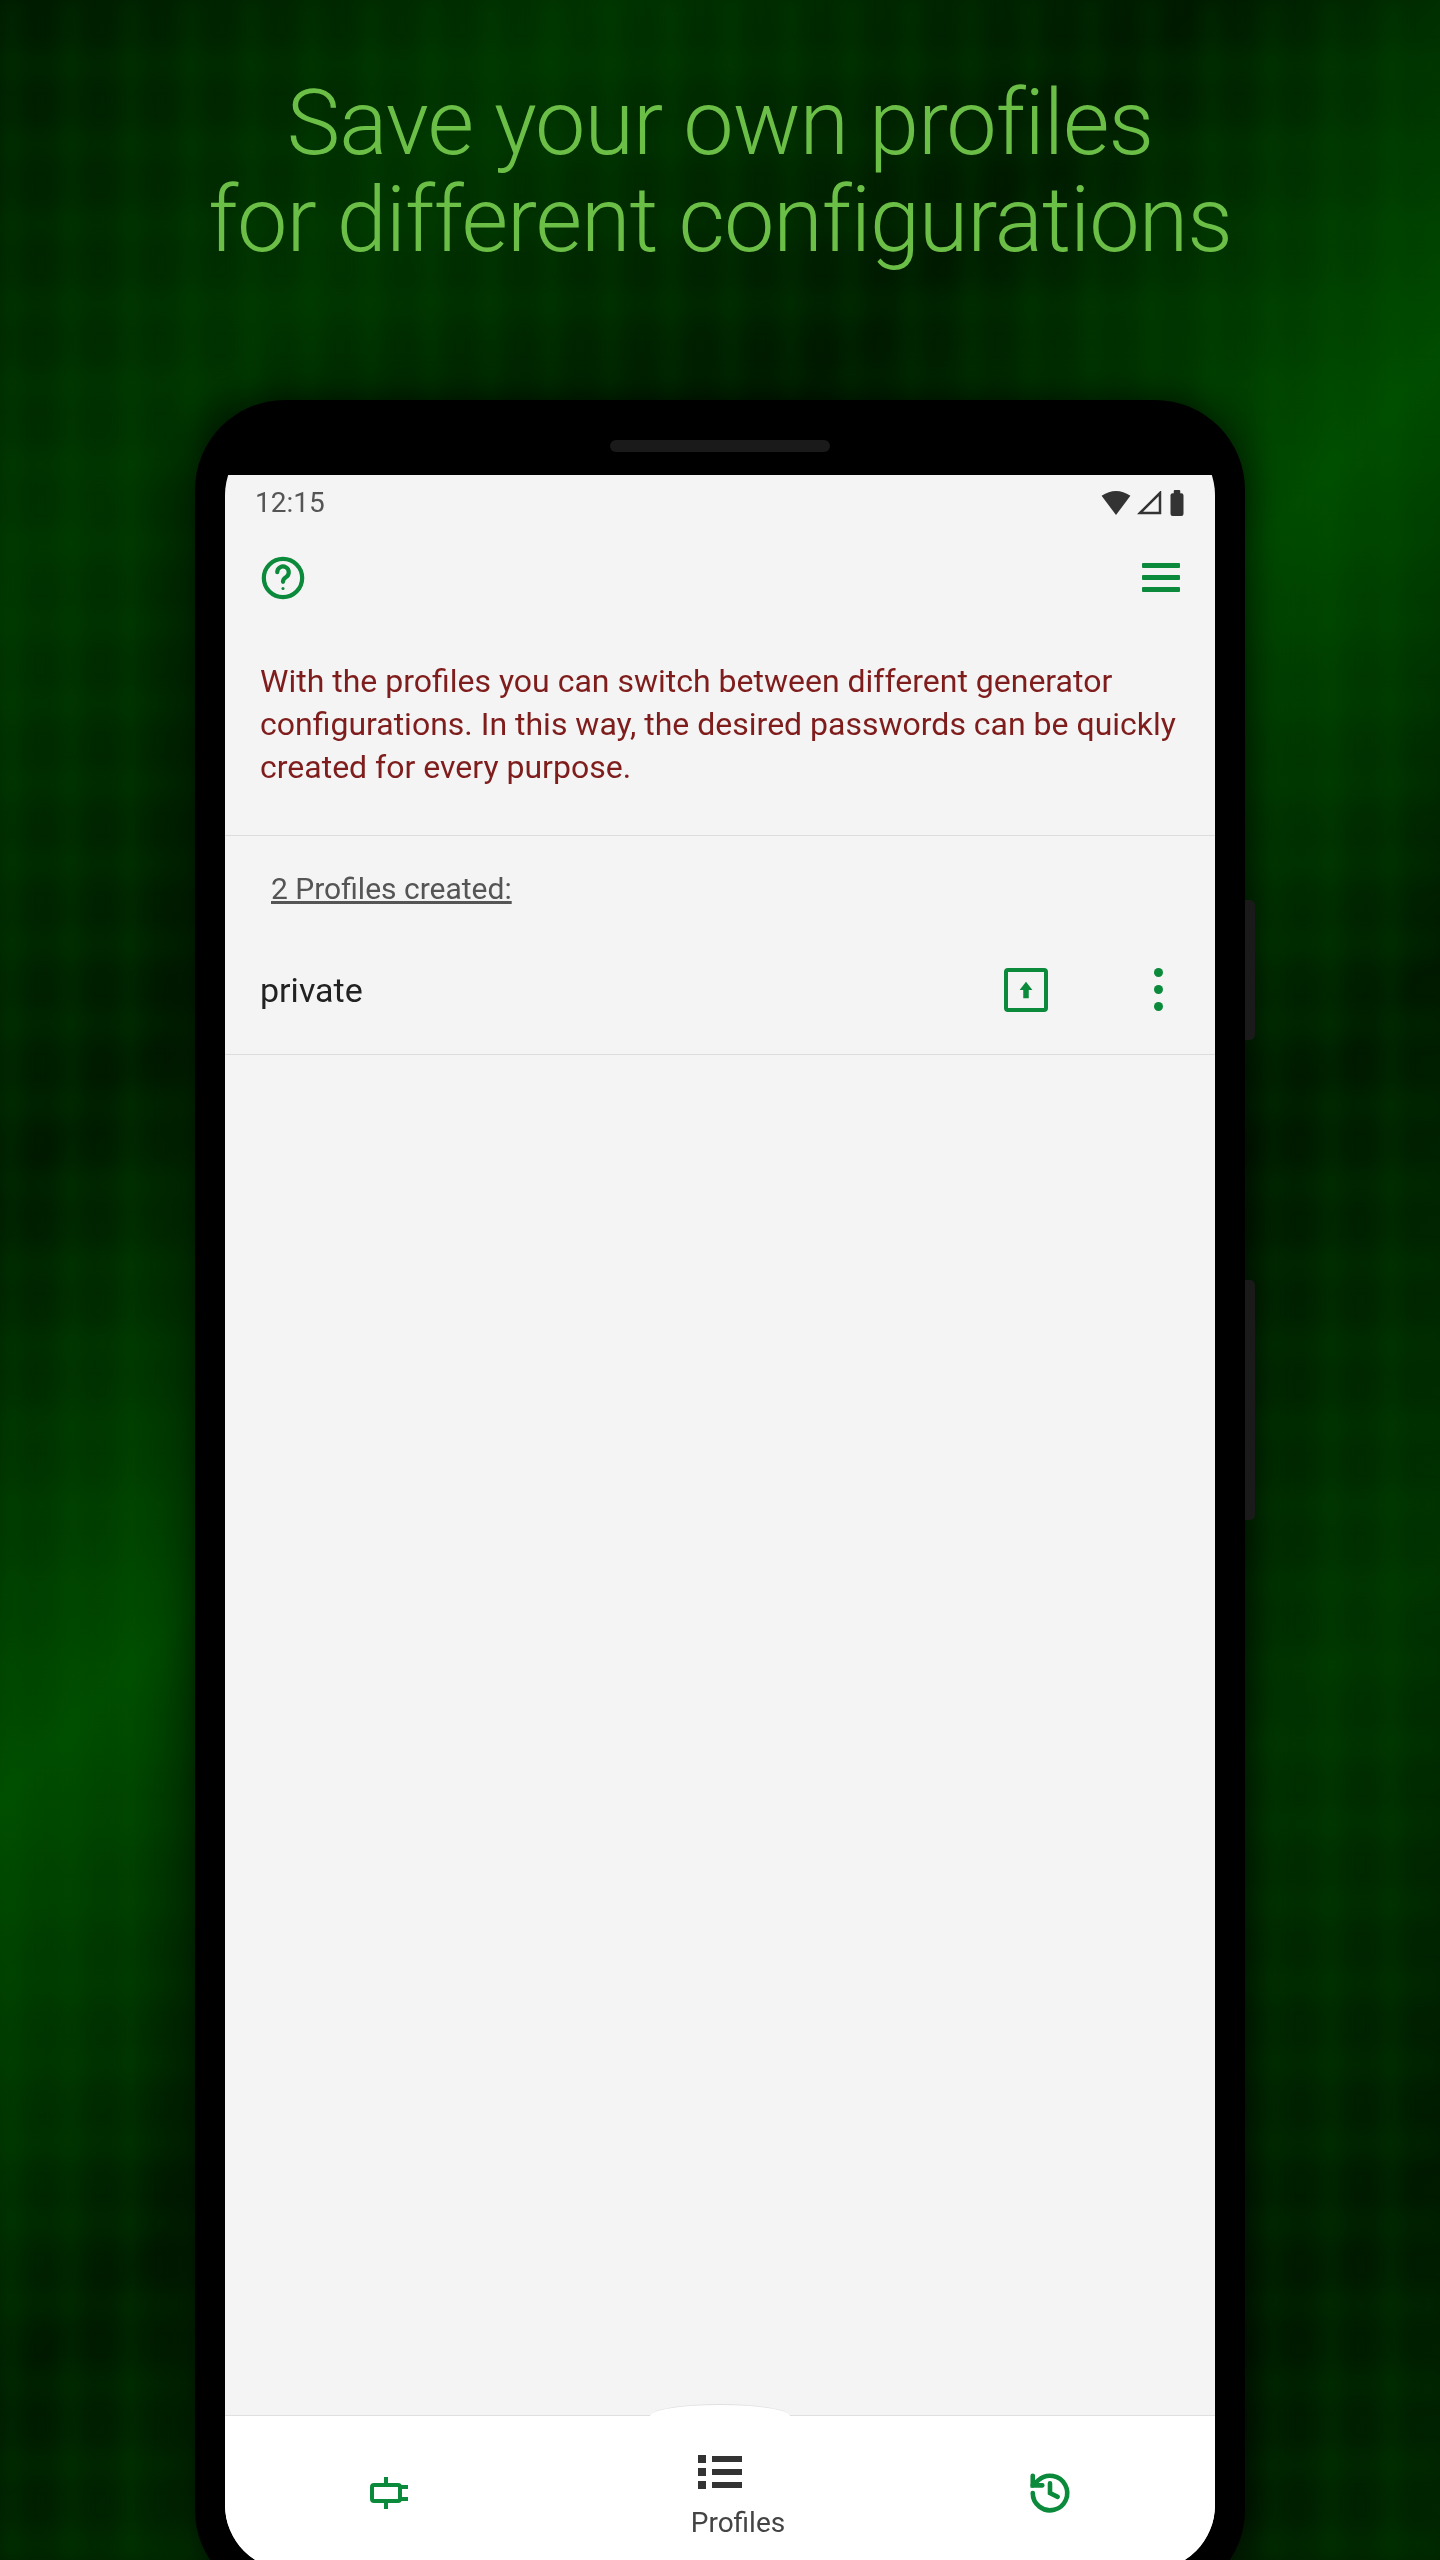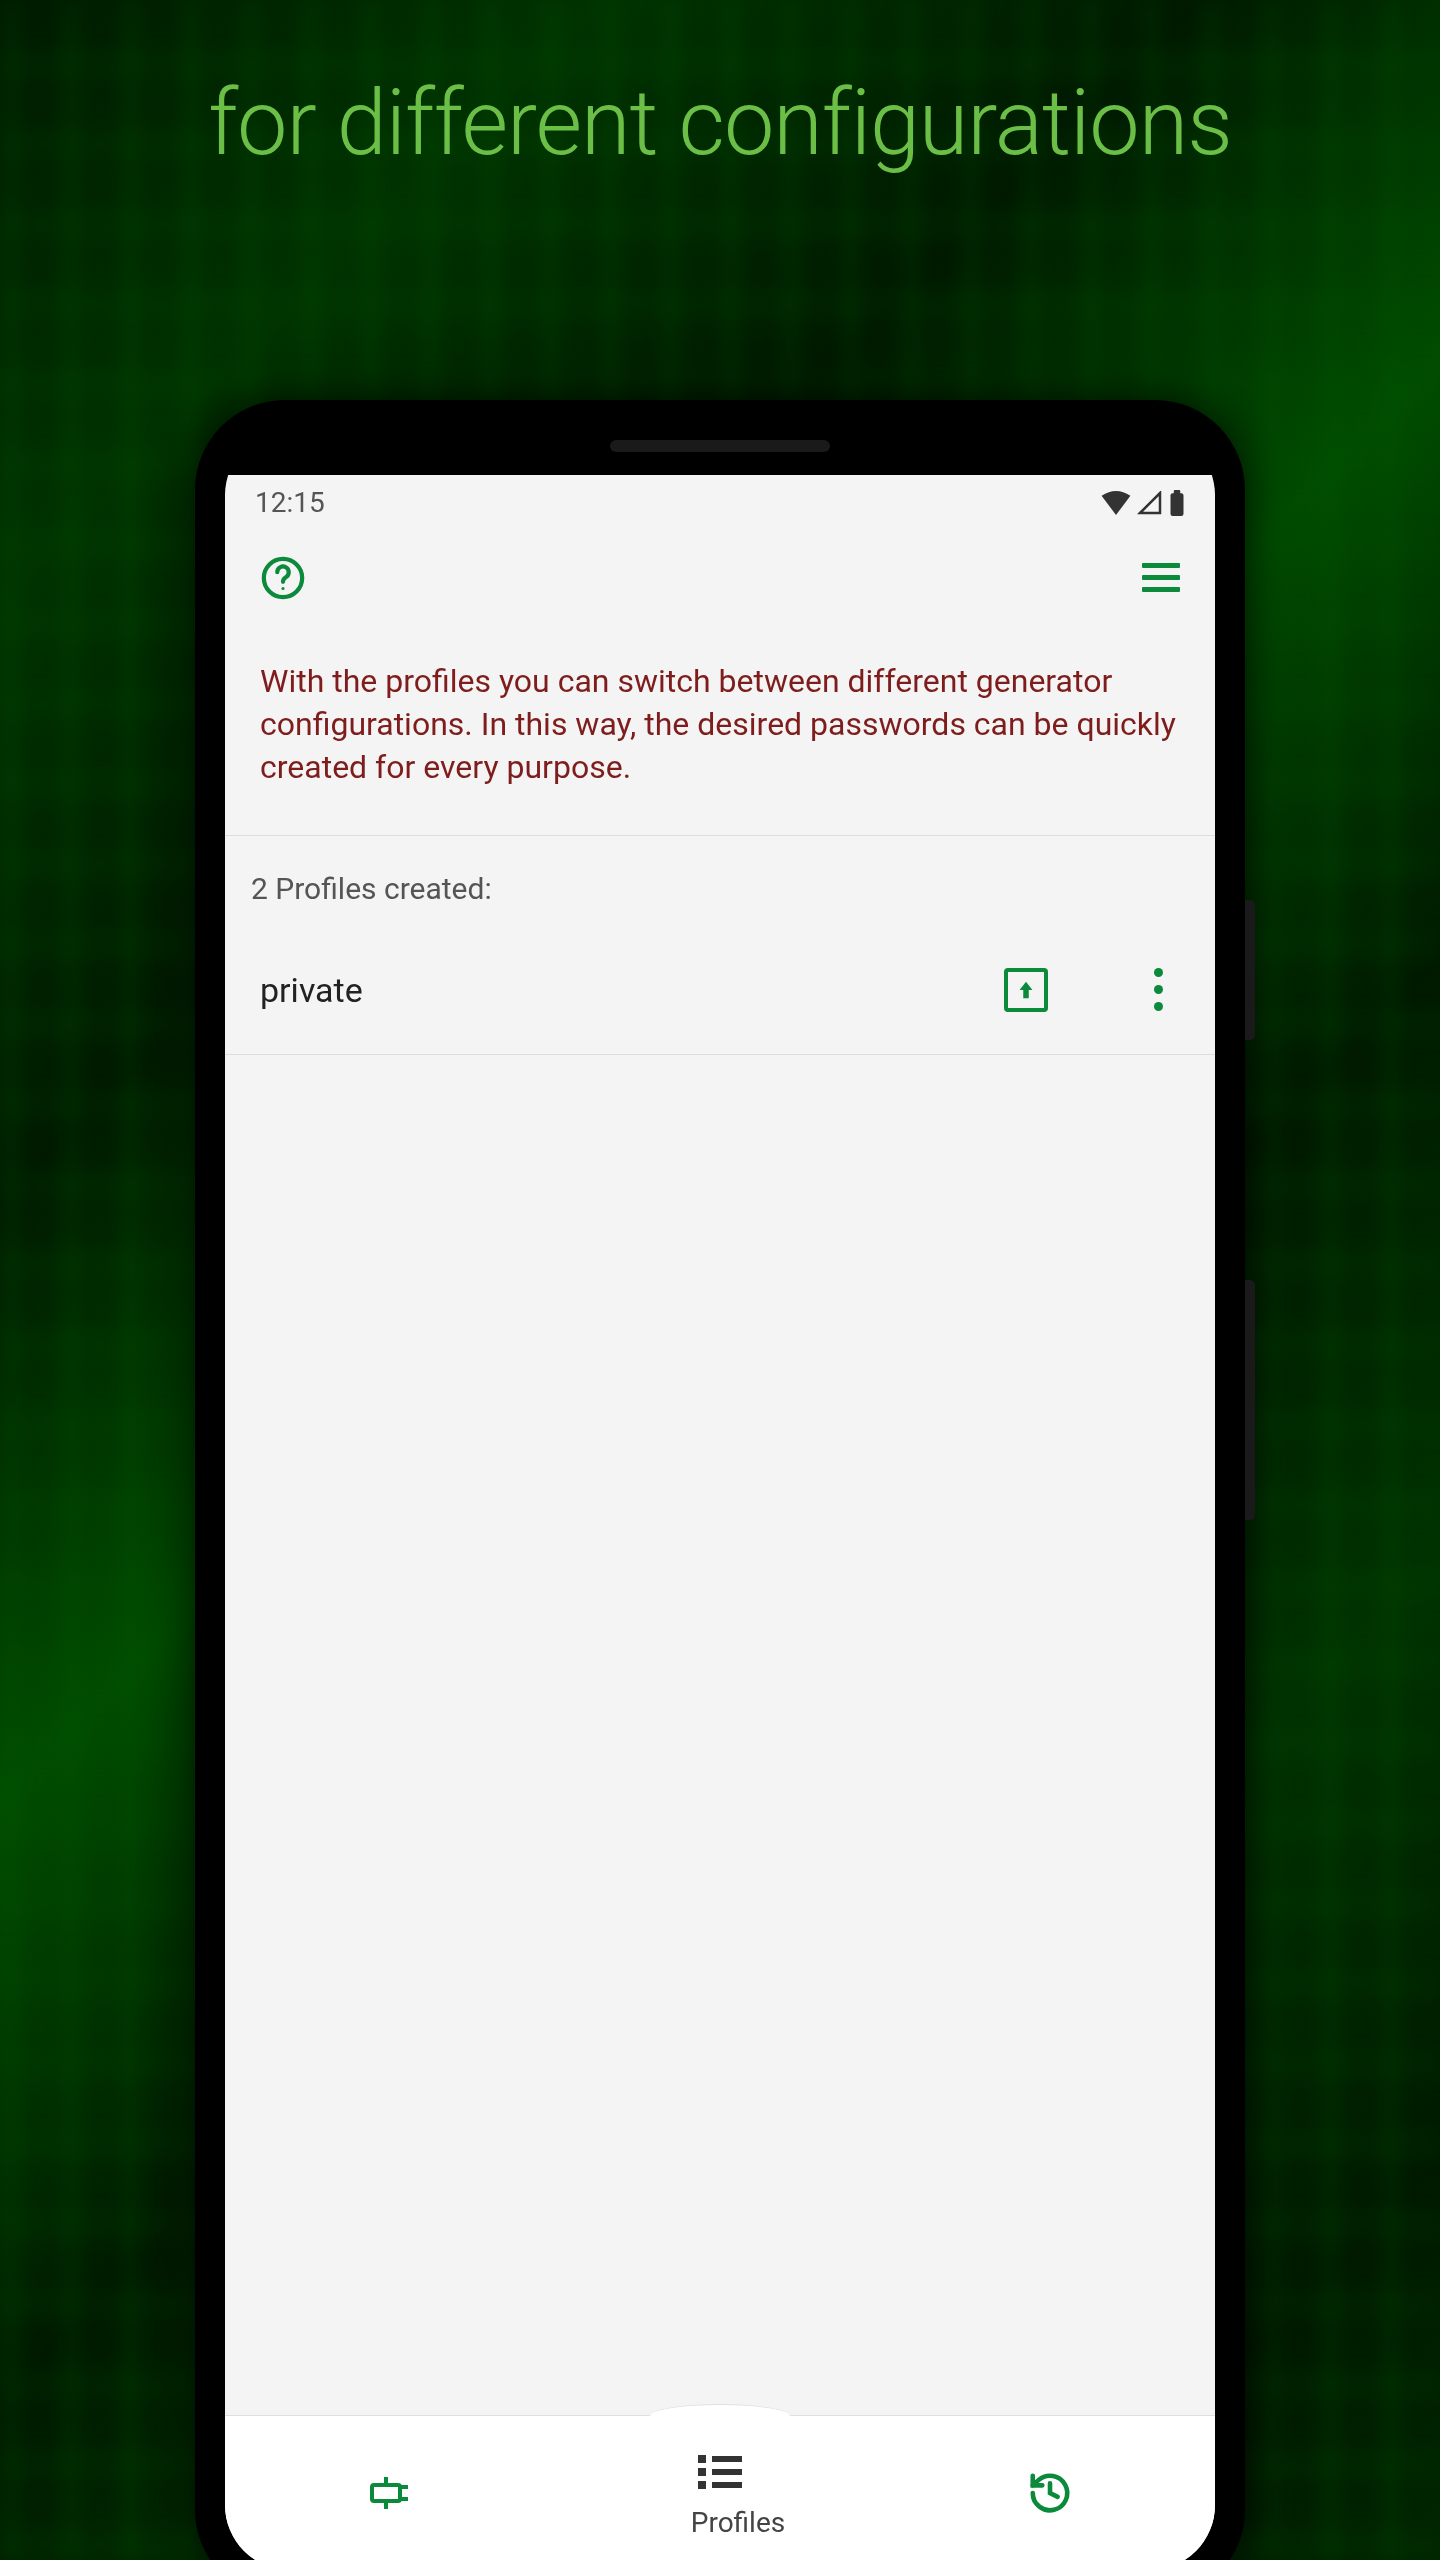--- a/index.html
+++ b/index.html
@@ -137,23 +137,24 @@
     
     .description {
       padding: 35px 35px 45px;
       color: #7f1d1d;
       font-size: 32px;
       line-height: 1.35;
       border-bottom: 1px solid #ddd;
     }
     
     .profile-count {
-      padding: 35px 26px 20px;
+      padding: 35px 46px 20px;
       color: #555;
       font-size: 30px;
+      text-decoration: underline;
     }
     
     .profile-list {
       flex: 1;
     }
     
     .profile-item {
       display: flex;
       align-items: center;
       padding: 42px 35px;
@@ -252,20 +253,21 @@
     
     .side-button-2 {
       top: 880px;
       height: 240px;
     }
   </style>
 </head>
 <body>
 
 <div class="headline">
+  <div>Save your own profiles</div>
   <div>for different configurations</div>
 </div>
 
 <div class="phone-frame">
   <div class="side-button side-button-1"></div>
   <div class="side-button side-button-2"></div>
   <div class="phone-inner">
     <div class="speaker"></div>
     <div class="screen">
 

